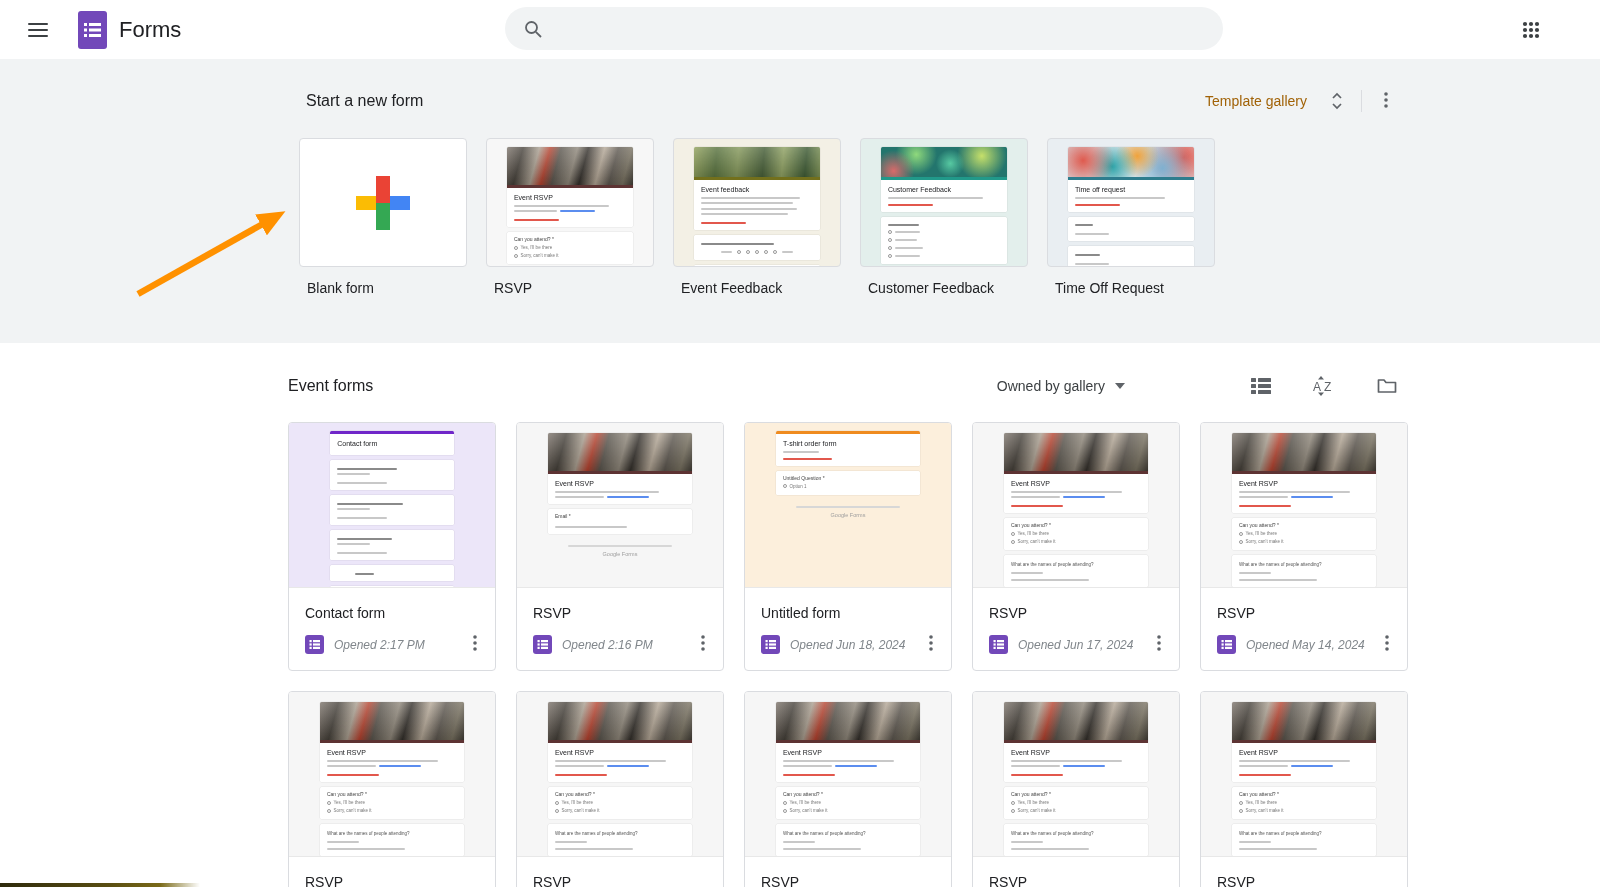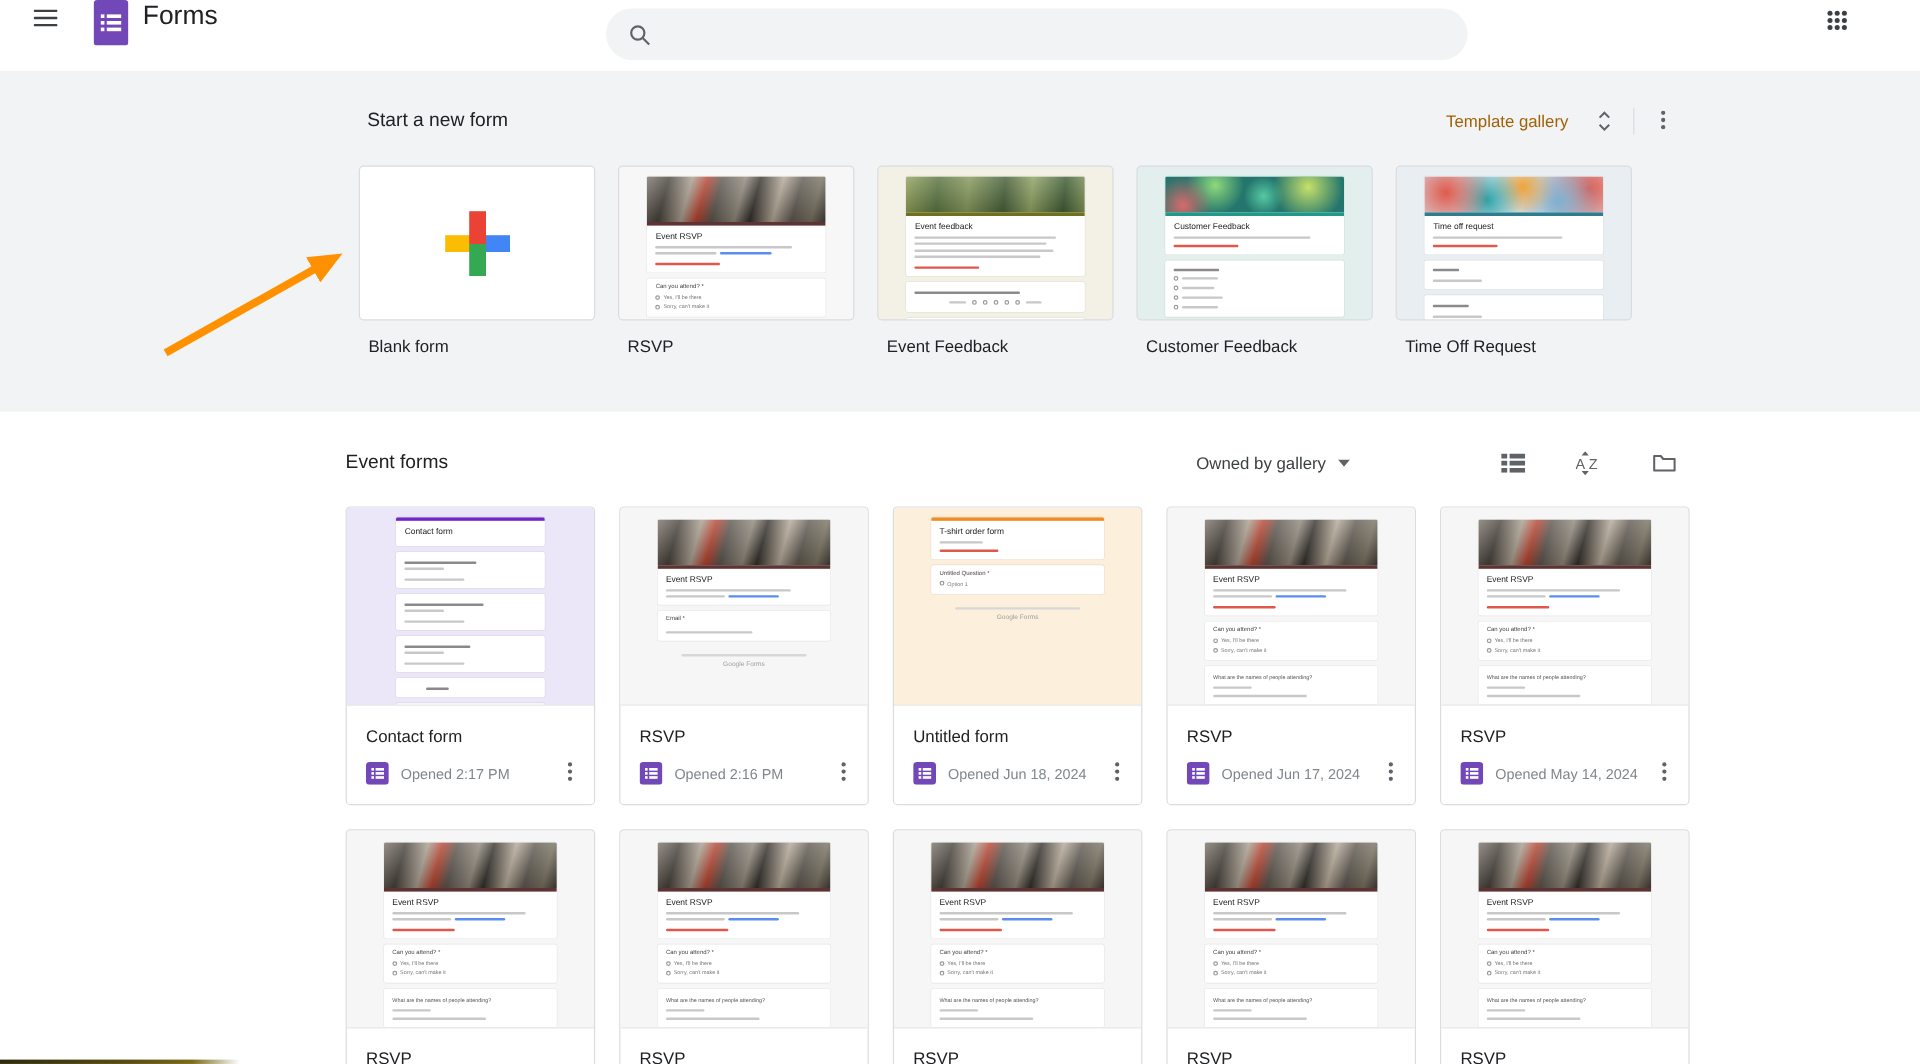--- a/index.html
+++ b/index.html
@@ -1,39 +1,39 @@
 <!DOCTYPE html>
 <html><head>
 <meta charset="utf-8">
 <style>
   * { margin:0; padding:0; box-sizing:border-box; }
   html,body { width:1600px; height:887px; overflow:hidden; background:#fff;
     font-family:"Liberation Sans", sans-serif; color:#202124; }
 
   
-  .app-header { height:59px; display:flex; align-items:flex-start; padding:0 52px 0 20px; position:relative; background:#fff; }
+  .app-header { height:59px; display:flex; align-items:center; padding:0 52px 0 20px; position:relative; background:#fff; }
   .icon-btn { border:none; background:none; cursor:pointer; display:flex; align-items:center; justify-content:center; padding:8px; border-radius:50%; }
   .app-logo { margin-left:22px; display:flex; align-items:center; }
   .app-title { font-size:22px; color:#202124; margin-left:12px; }
   .search-bar { position:absolute; left:505px; top:7px; width:718px; height:43px; background:#f1f3f4; border-radius:22px; display:flex; align-items:center; padding:0 18px; cursor:text; }
   .search-bar svg { flex:none; }
   .search-input { border:none; background:transparent; outline:none; font-size:16px; margin-left:14px; width:100%; color:#202124; font-family:"Liberation Sans",sans-serif; }
   .search-input::placeholder { color:#5f6368; }
   .apps-btn { margin-left:auto; }
 
   
   .tmpl-section { background:#f1f3f4; padding:27px 4px 47px; position:relative; }
   .tmpl-head { display:flex; align-items:center; justify-content:space-between; margin:0 200px 22px 302px; }
   .sec-title { font-size:16px; color:#202124; }
   .tmpl-right { display:flex; align-items:center; }
   .tg-btn { border:none; background:none; cursor:pointer; display:flex; align-items:center; gap:24px; font-size:14px; color:#a16207; font-family:"Liberation Sans",sans-serif; padding:6px 4px; }
   .v-div { width:1px; height:22px; background:#dadce0; margin:0 14px; }
   .dots-btn { border:none; background:none; cursor:pointer; padding:4px 8px; }
   .tmpl-row { display:flex; gap:19px; margin-left:295px; }
-  .tmpl-item { width:197px; }
+  .tmpl-item { width:168px; }
   .tmpl-card { height:129px; background:#fff; border:1px solid #dadce0; border-radius:4px; overflow:hidden; cursor:pointer; position:relative; }
   .tmpl-label { margin:13px 0 0 8px; font-size:14px; color:#202124; }
   .bg-blank { display:grid; place-items:center; background:#fff; }
   .bg-quiz { background:#f0ebf8; } .bg-rsvpT { background:#f7f7f7; }
   .bg-event { background:#f3f0e5; } .bg-timeoff { background:#e9eef2; } .bg-customer { background:#e3efec; }
 
   .plus-in { position:relative; width:54px; height:54px; }
   .plus-h { position:absolute; top:20px; left:0; width:54px; height:14px; background:linear-gradient(90deg,#fbbc04 0 50%,#4285f4 50% 100%); }
   .plus-v { position:absolute; left:20px; top:0; width:14px; height:54px; background:linear-gradient(180deg,#ea4335 0 50%,#34a853 50% 100%); }
 
@@ -44,21 +44,21 @@
   .recent-head { display:flex; align-items:center; margin:0 195px 18px 288px; }
   .recent-head .spacer { flex:1; }
   .filter-btn { border:none; background:none; cursor:pointer; display:flex; align-items:center; gap:10px; font-size:14px; color:#3c4043; font-family:"Liberation Sans",sans-serif; padding:6px 2px; }
   .view-icons { display:flex; align-items:center; gap:26px; margin-left:116px; }
   .recent-grid { display:flex; flex-wrap:wrap; gap:20px; margin-left:288px; width:1132px; }
   .rcard { width:208px; border:1px solid #dadce0; border-radius:4px; overflow:hidden; background:#fff; cursor:pointer; }
   .rprev { height:165px; overflow:hidden; position:relative; border-bottom:1px solid #e8e8e8; }
   .bg-contact { background:#ece6f9; } .bg-rsvp { background:#f6f6f6; } .bg-tshirt { background:#fcefdc; }
   .rfoot { padding:17px 10px 12px 16px; }
   .rtitle { font-size:14px; color:#202124; margin-bottom:10px; }
-  .rmeta { display:flex; align-items:center; }
+  .rmeta { display:flex; align-items:center;font-style:italic; }
   .ficon { margin-right:10px; flex:none; }
   .ropened { font-size:12px; color:#80868b; flex:1; }
 
   
   .mp { width:70%; margin:10px auto 0; display:flex; flex-direction:column; gap:5px; }
   .tmpl-card .mp { width:76%; margin-top:8px; }
   .mp-contact { width:60%; margin-top:8px; }
   .blk { background:#fff; border-radius:1.5px; box-shadow:0 0 0 0.5px rgba(0,0,0,.07); overflow:hidden; }
   .pad { padding:4px 7px 6px; }
   .bar { height:3px; }

